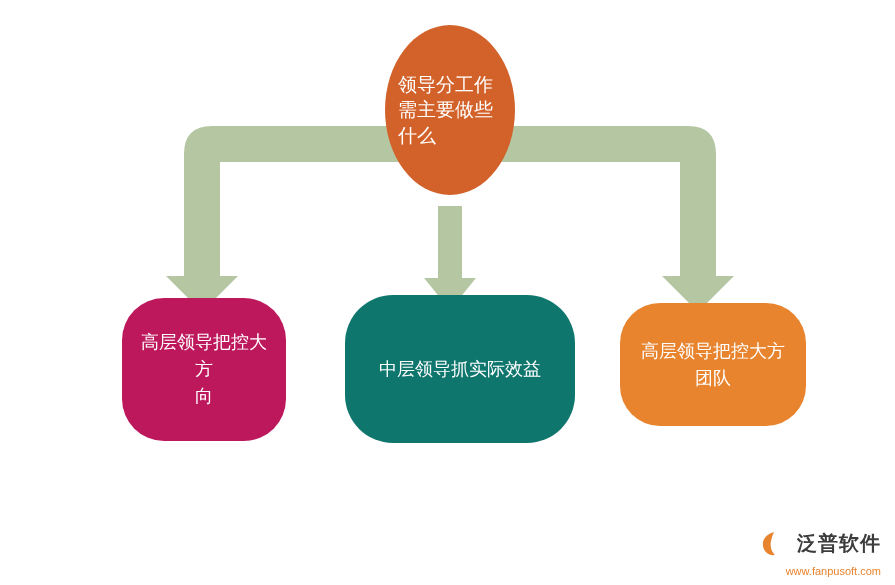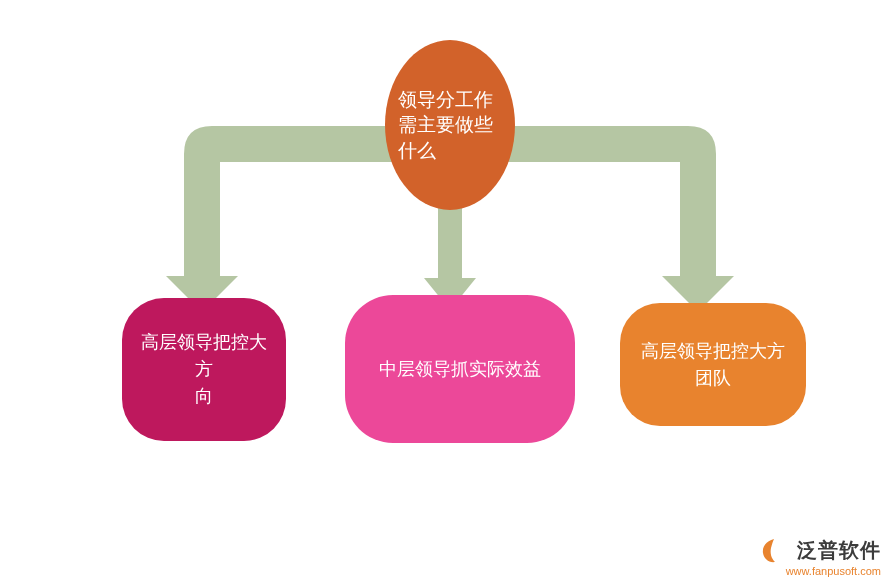--- a/index.html
+++ b/index.html
@@ -13,21 +13,21 @@
   }
   .arrows-layer {
     position: absolute;
     left: 0; top: 0;
     width: 895px; height: 585px;
     pointer-events: none;
   }
   .arrow { fill: #b5c6a3; }
   .root-ellipse {
     position: absolute;
-    left: 385px; top: 40px;
+    left: 385px; top: 25px;
     width: 130px; height: 170px;
     background: #d2622a;
     border-radius: 50%;
     display: flex;
     align-items: center;
     justify-content: center;
   }
   .root-label {
     width: 104px;
     color: #ffffff;
@@ -49,21 +49,21 @@
   .branch-label { white-space: pre-line; padding: 0 14px; }
   .box-left {
     left: 122px; top: 298px;
     width: 164px; height: 143px;
     background: #be185d;
     border-radius: 42px;
   }
   .box-middle {
     left: 345px; top: 295px;
     width: 230px; height: 148px;
-    background: #ec4899;
+    background: #0f766e;
     border-radius: 48px;
   }
   .box-right {
     left: 620px; top: 303px;
     width: 186px; height: 123px;
     background: #e8832e;
     border-radius: 40px;
   }
   .footer {
     position: absolute;
@@ -78,21 +78,21 @@
   }
   .brand-name {
     font-size: 20px;
     font-weight: bold;
     color: #3c3c3c;
     letter-spacing: 1px;
   }
   .brand-url {
     font-size: 11px;
     color: #e8832e;
-    margin-top: 1px;
+    margin-top: 8px;
   }
 </style>
 </head>
 <body>
 
 <div class="canvas">
 
   <svg class="arrows-layer" viewBox="0 0 895 585" xmlns="http://www.w3.org/2000/svg">
     <path class="arrow" d="M420,126 H212 Q184,126 184,154 V276 H166 L202,312 L238,276 H220 V162 H420 Z" fill="#b5c6a3"></path>
     <path class="arrow" d="M438,206 V278 H424 L450,310 L476,278 H462 V206 Z" fill="#b5c6a3"></path>

